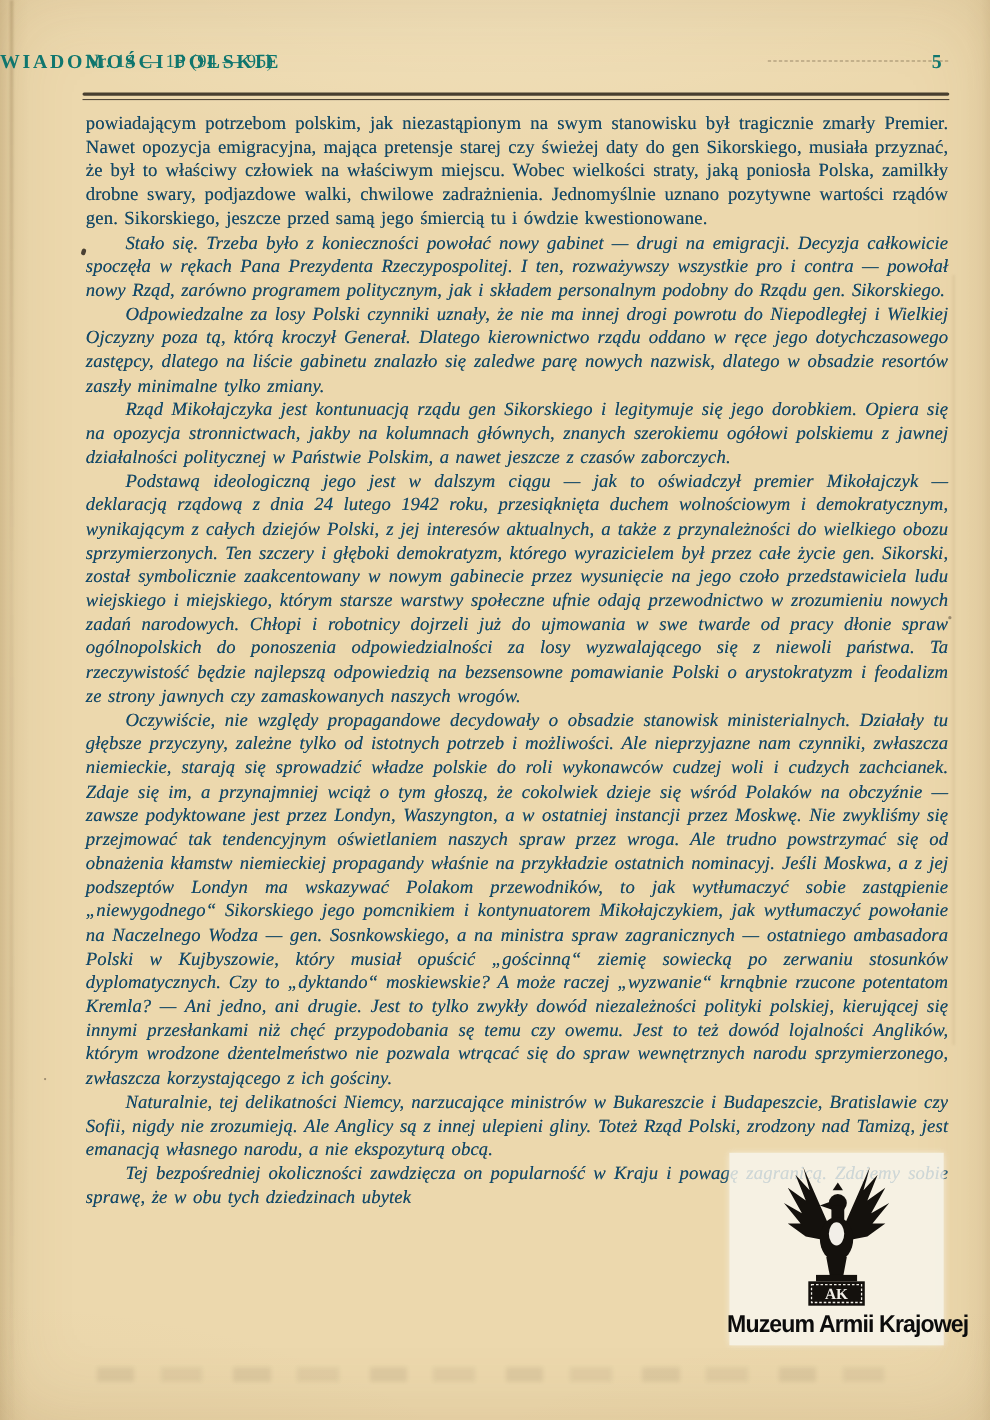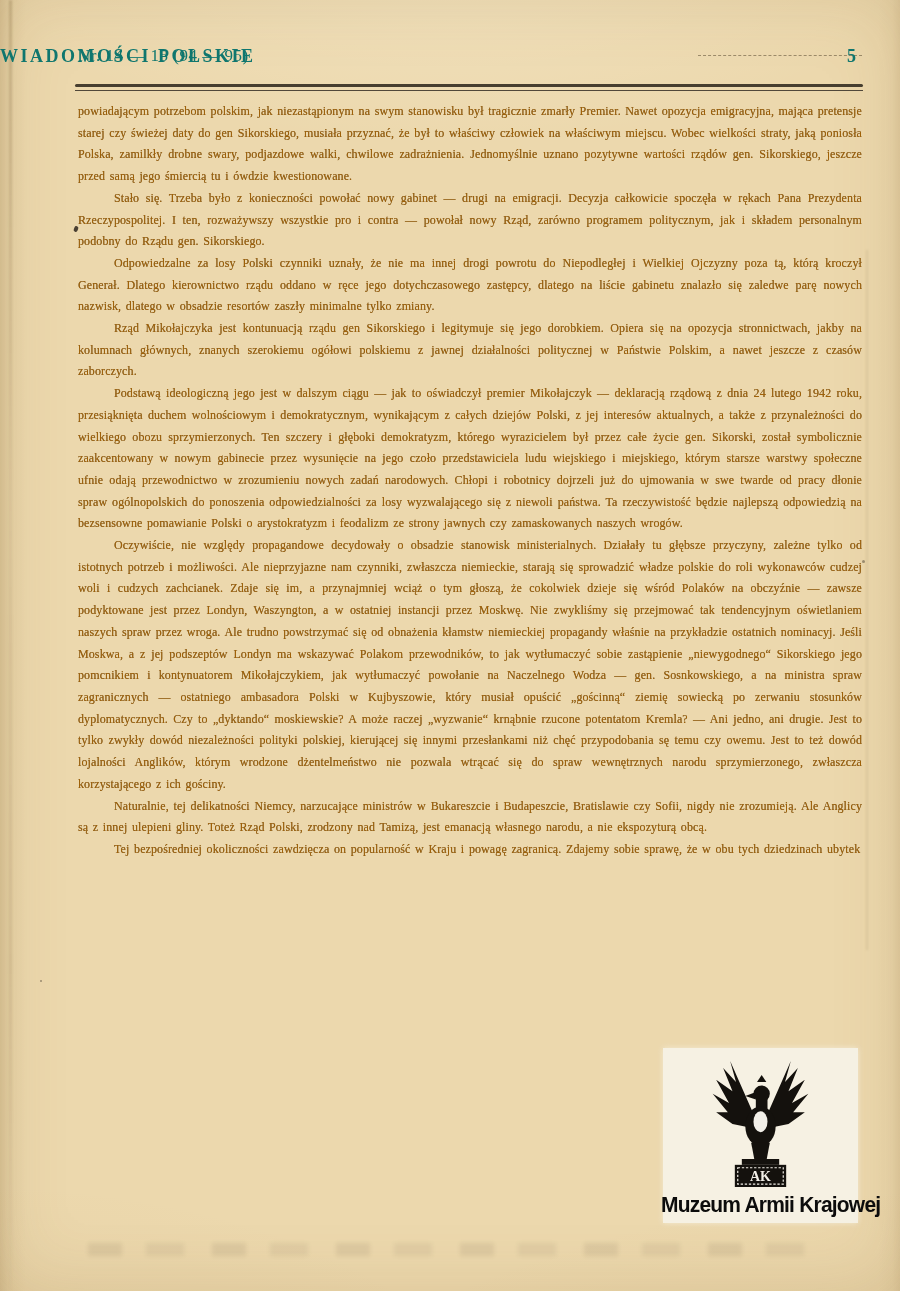--- a/index.html
+++ b/index.html
@@ -30,27 +30,27 @@
   }
   .header-row{position:absolute;left:0;top:46px;width:900px;height:22px;color:#0f766e;}
   .issue{position:absolute;left:78px;top:0;font-size:17px;letter-spacing:0.5px;}
   .masthead{position:absolute;left:0;top:0;width:900px;font-size:18px;font-weight:bold;letter-spacing:2.5px;}
   .pageno{position:absolute;right:44px;top:0;font-size:18px;font-weight:bold;}
   .rule-thick{position:absolute;left:75px;top:84px;width:788px;height:3px;background:#473e2f;border-radius:2px;}
   .rule-thin{position:absolute;left:75px;top:90px;width:788px;height:1px;background:#51483a;}
   .dash-artifact{position:absolute;left:698px;top:55px;width:164px;height:0;border-top:1px dashed rgba(90,75,50,0.55);}
   .article{
     position:absolute;left:78px;top:101px;width:784px;
-    font-size:12px;line-height:21.7px;color:#a16207;
+    font-size:17px;line-height:21.7px;color:#0c4a6e;
     text-align:justify;
     word-spacing:1.5px;letter-spacing:0.1px;
     text-shadow:0 0 0.5px rgba(58,51,42,0.65);
   }
   .article p{margin:0;padding:0;}
-  .article p.indent{text-indent:36px;}
+  .article p.indent{text-indent:36px;font-style:italic;}
   .speck{position:absolute;background:#4a4033;border-radius:50%;}
   .ghost-line{
     position:absolute;left:88px;top:1243px;width:730px;height:13px;
     background:repeating-linear-gradient(90deg, rgba(115,102,78,0.16) 0 34px, transparent 34px 58px, rgba(115,102,78,0.12) 58px 96px, transparent 96px 124px);
     filter:blur(2px);opacity:0.8;
   }
   .watermark{
     position:absolute;left:663px;top:1048px;width:195px;height:175px;
     background:rgba(248,246,239,0.82);
     box-shadow:0 0 6px rgba(248,246,239,0.6);

